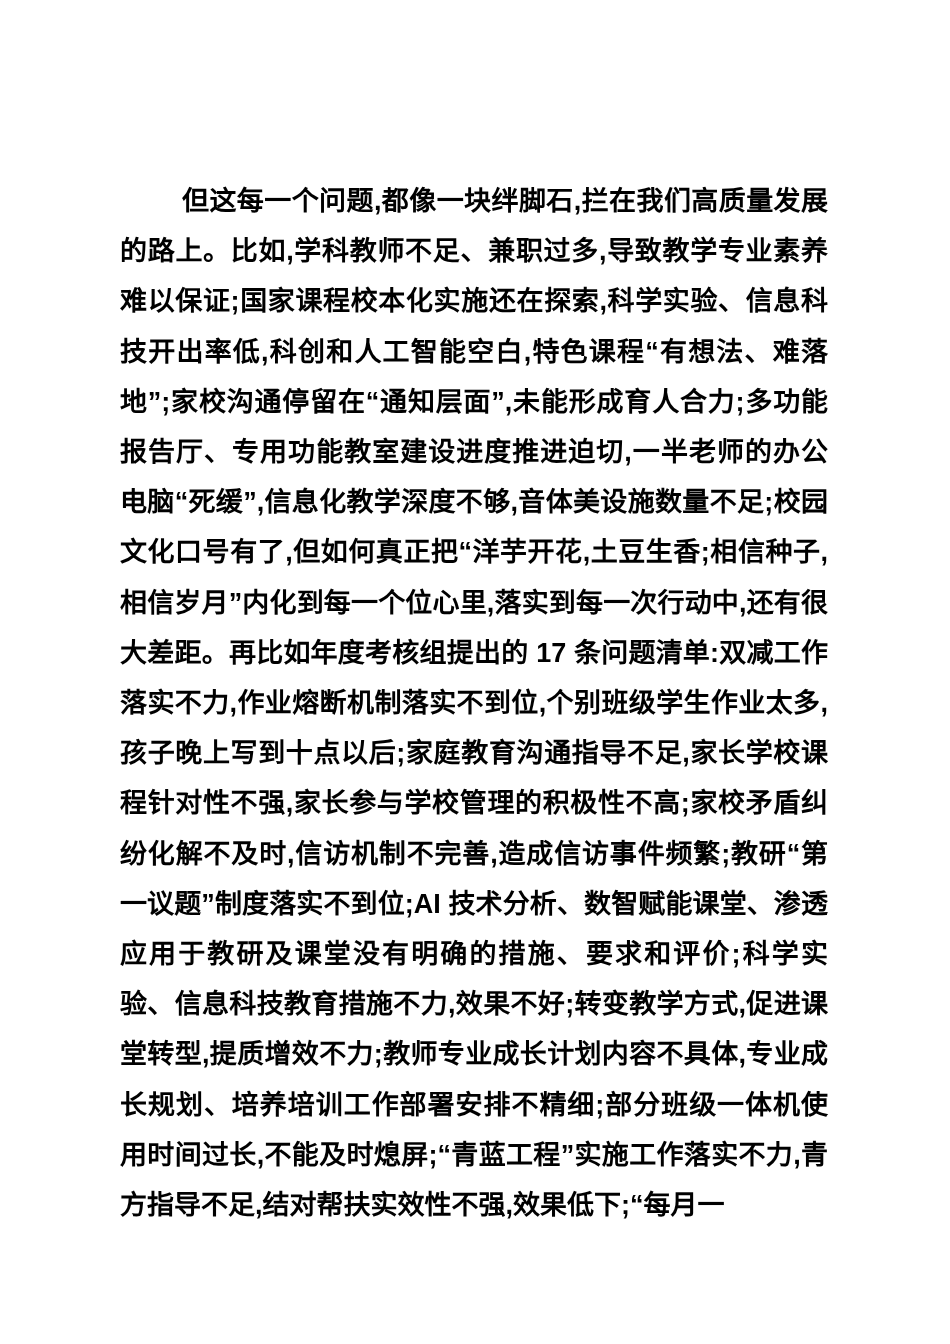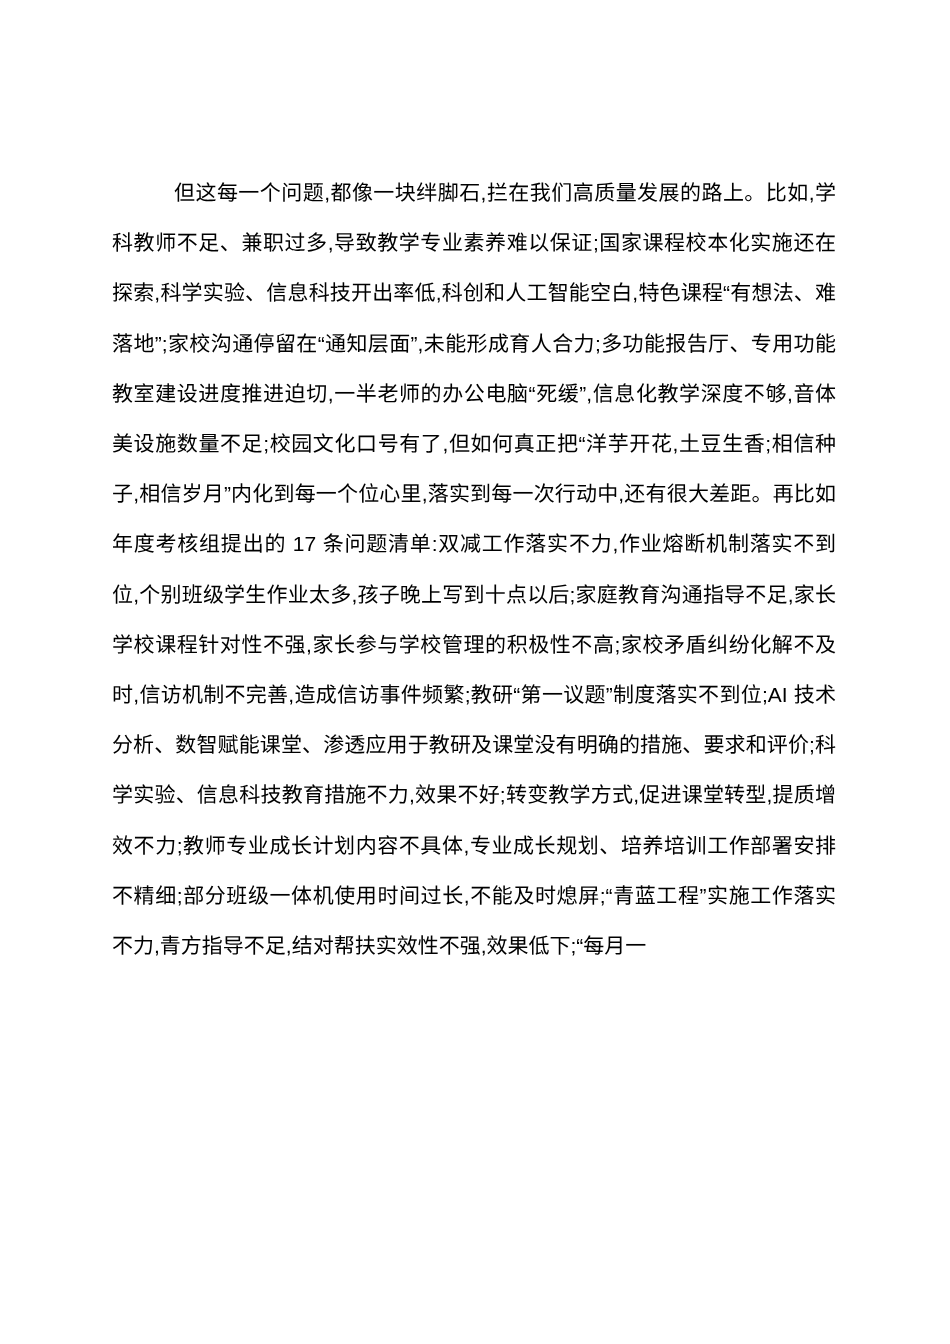--- a/index.html
+++ b/index.html
@@ -19,30 +19,30 @@
     overflow: hidden;
     box-sizing: border-box;
   }
   .page-body {
     position: absolute;
     left: 112px;
     top: 168px;
     width: 724px;
   }
   .para {
-    margin: 0;
+    margin: 8px;
     padding: 0;
     color: #000000;
-    font-size: 21px;
+    font-size: 27px;
     line-height: 50.2px;
     letter-spacing: 0px;
     text-align: justify;
     text-justify: inter-character;
     text-indent: 62px;
-    font-weight: 400;
+    font-weight: 700;
     word-break: break-all;
     white-space: normal;
     -webkit-font-smoothing: antialiased;
   }
   
   .para::after {
     content: "";
     display: inline-block;
     width: 100%;
   }

